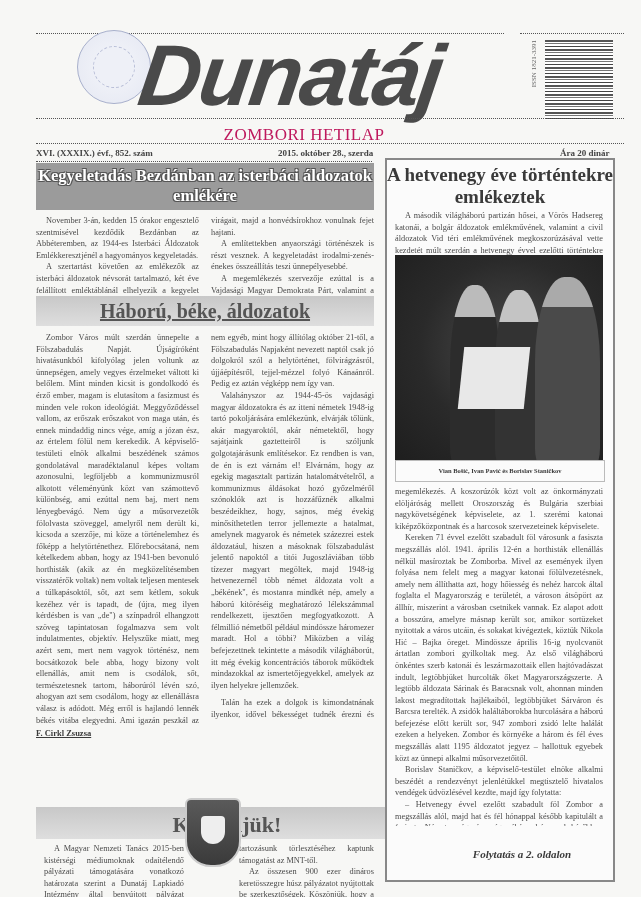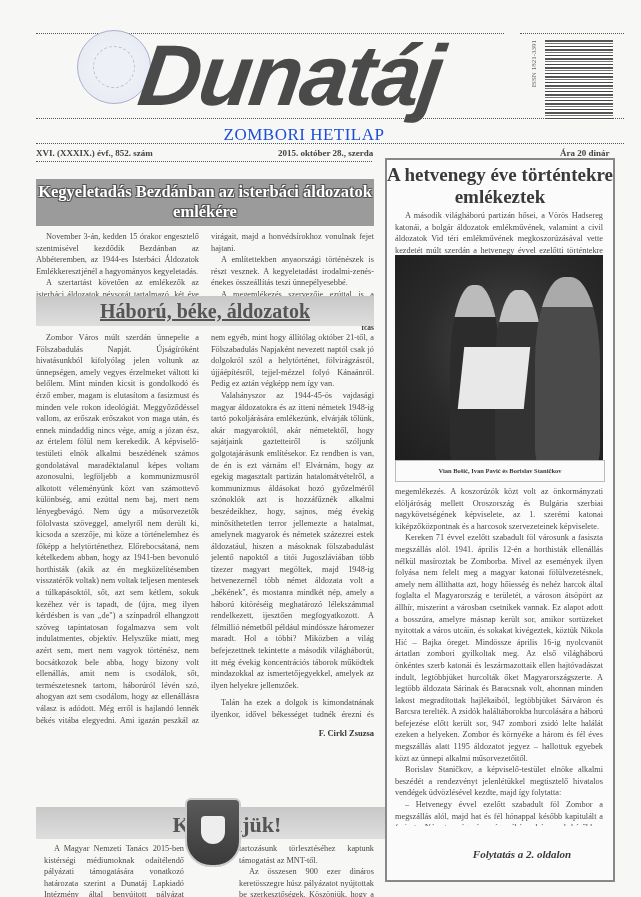--- a/index.html
+++ b/index.html
@@ -9,30 +9,30 @@
   .masthead-title { position:absolute; left:140px; top:32px; font-family:"Liberation Sans", sans-serif;
          font-weight:bold; font-style:italic; font-size:86px; line-height:86px; color:#4a4a4a;
          letter-spacing:-2px; transform:skewX(-8deg); }
   .seal { position:absolute; left:77px; top:30px; width:72px; height:72px; border-radius:50%;
           border:1px solid #a8b0cc; background:radial-gradient(circle,#eef0f7 40%,#e4e7f2 100%); }
   .seal-inner { position:absolute; left:15px; top:15px; width:40px; height:40px; border-radius:50%;
           border:1px dashed #b7bdd6; }
   .barcode { position:absolute; left:545px; top:40px; width:68px; height:80px;
      background:repeating-linear-gradient(180deg,#555 0 2px,#fff 2px 3px,#777 3px 4px,#fff 4px 6px,#444 6px 7px,#fff 7px 9px); }
   .issn { position:absolute; left:530px; top:40px; font-size:7px; writing-mode:vertical-rl; transform:rotate(180deg); color:#666; }
-  .subtitle { position:absolute; left:0; width:608px; top:125px; text-align:center; font-size:17px; color:#1d4ed8; letter-spacing:0.5px; }
+  .subtitle { position:absolute; left:0; width:608px; top:125px; text-align:center; font-size:17px; color:#be185d; letter-spacing:0.5px; }
   .info { position:absolute; top:148px; font-size:9px; font-weight:bold; color:#444; }
   .col-box { position:absolute; }
   .banner { background:#9b9b9b; color:#fff; text-align:center; font-weight:bold;
-            text-shadow:-1px -1px 0 #555,1px -1px 0 #555,-1px 1px 0 #555,1px 1px 0 #555;margin-top:16px; }
+            text-shadow:-1px -1px 0 #555,1px -1px 0 #555,-1px 1px 0 #555,1px 1px 0 #555; }
   .text { font-size:8.3px; line-height:11.6px; text-align:justify; color:#4a4a4a; }
   .text p { margin:0; text-indent:10px; }
   .cols2 { column-count:2; column-gap:12px; }
   .band { background:linear-gradient(#c8c8c8,#dedede); color:#555; font-weight:bold; text-align:center; }
-  .sig { text-align:right; font-weight:bold; font-size:8.5px; }
+  .sig { font-weight:bold; font-size:8.5px;text-decoration:underline; }
   .right-frame { position:absolute; left:385px; top:158px; width:226px; height:720px; border:2px solid #888; background:#fbfbfb; }
   .photo { position:absolute; left:8px; top:95px; width:208px; height:205px; background:radial-gradient(ellipse at 55% 45%,#4a4a4a 0%,#2a2a2a 55%,#1e1e1e 100%); overflow:hidden; }
   .fig { position:absolute; border-radius:45% 45% 10% 10%; }
   .caption { position:absolute; left:8px; top:300px; width:208px; height:20px; border:1px solid #bbb; font-size:6.5px; font-weight:bold; text-align:center; line-height:20px; }
   .crest { position:absolute; left:185px; top:798px; width:52px; height:65px; background:linear-gradient(#5a5a5a,#3a3a3a);
            border-radius:6px 6px 26px 26px; border:2px solid #ccc; }
   .crest-inner { position:absolute; left:14px; top:16px; width:24px; height:28px; background:#eee; border-radius:4px 4px 12px 12px; }
 </style>
 </head>
 <body>

